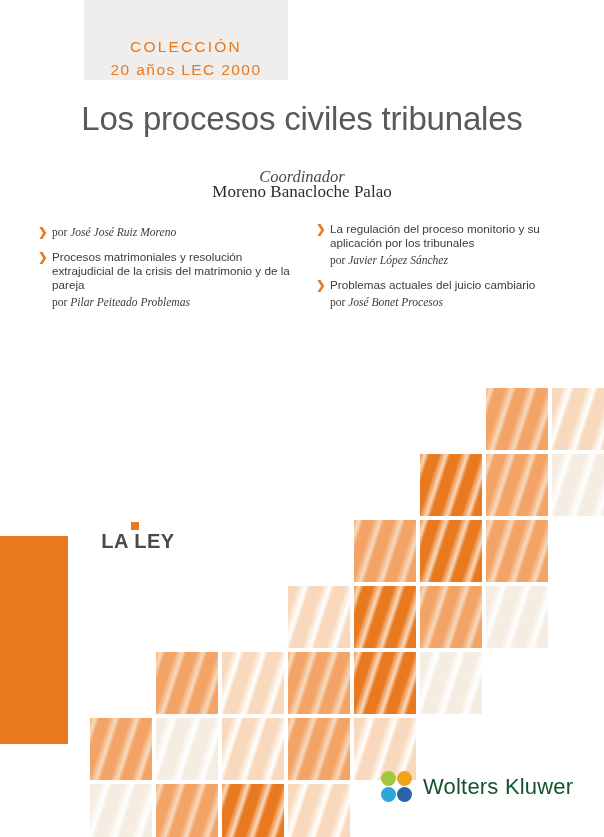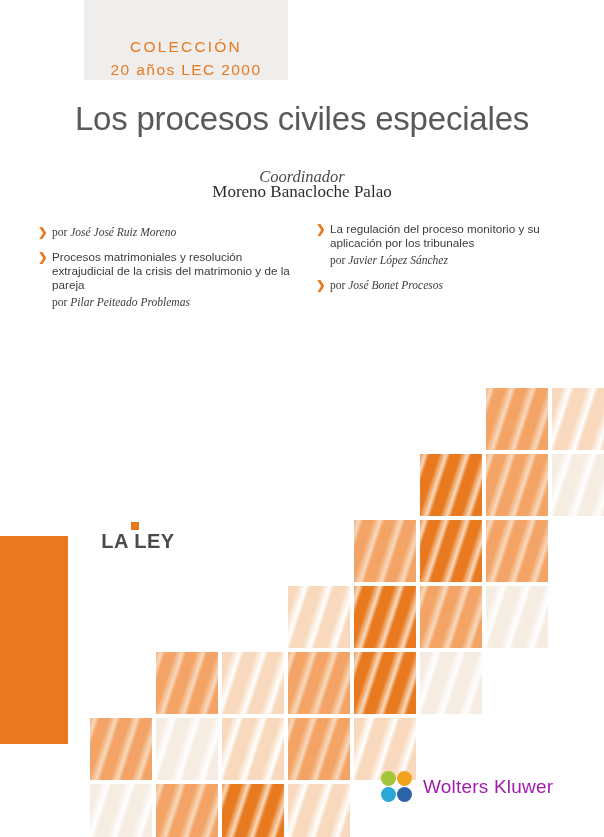--- a/index.html
+++ b/index.html
@@ -200,37 +200,37 @@
     position: absolute;
     width: 15px;
     height: 15px;
     border-radius: 50%;
   }
   .wk-q.tl { left: 1px;  top: 1px;  background: #a4c639; }
   .wk-q.tr { left: 17px; top: 1px;  background: #f3a31a; }
   .wk-q.bl { left: 1px;  top: 17px; background: #2aa8d8; }
   .wk-q.br { left: 17px; top: 17px; background: #2b63a8; }
   .wk-text {
-    font-size: 19px;
-    color: #a21caf;
+    font-size: 22px;
+    color: #14532d;
     font-weight: 400;
     letter-spacing: 0.2px;
   }
 </style>
 </head>
 <body>
 
 <div class="cover">
 
   <div class="collection-badge">
     <div class="collection-line1">COLECCIÓN</div>
     <div class="collection-line2">20 años LEC 2000</div>
   </div>
 
-  <div class="title">Los procesos civiles especiales</div>
+  <div class="title">Los procesos civiles tribunales</div>
 
   <div class="coordinator-role">Coordinador</div>
   <div class="coordinator-name">Moreno Banacloche Palao</div>
 
   <div class="chapters">
     <div class="chapter-col">
 
       <div class="chapter-item">
         <span class="chevron">❯</span>
         <div class="chapter-author"><span class="by">por </span><span>José José Ruiz Moreno</span></div>
@@ -247,20 +247,21 @@
     <div class="chapter-col">
 
       <div class="chapter-item">
         <span class="chevron">❯</span>
         <div class="chapter-title">La regulación del proceso monitorio y su aplicación por los tribunales</div>
         <div class="chapter-author"><span class="by">por </span><span>Javier López Sánchez</span></div>
       </div>
 
       <div class="chapter-item">
         <span class="chevron">❯</span>
+        <div class="chapter-title">Problemas actuales del juicio cambiario</div>
         <div class="chapter-author"><span class="by">por </span><span>José Bonet Procesos</span></div>
       </div>
 
     </div>
   </div>
 
   <div class="mosaic" id="mosaic">
       <div class="tile" style="left: 486px; top: -4px; width: 62px; height: 62px; background: repeating-linear-gradient(-72deg, rgb(242, 163, 101) 0px, rgb(242, 163, 101) 9px, rgb(248, 217, 189) 13px, rgb(242, 163, 101) 20px);"></div>
       <div class="tile" style="left: 552px; top: -4px; width: 62px; height: 62px; background: repeating-linear-gradient(-72deg, rgb(248, 217, 189) 0px, rgb(248, 217, 189) 11px, rgb(255, 255, 255) 15px, rgb(248, 217, 189) 23px);"></div>
       <div class="tile" style="left: 420px; top: 62px; width: 62px; height: 62px; background: repeating-linear-gradient(-72deg, rgb(232, 121, 30) 0px, rgb(232, 121, 30) 9px, rgb(248, 217, 189) 13px, rgb(232, 121, 30) 20px);"></div>

